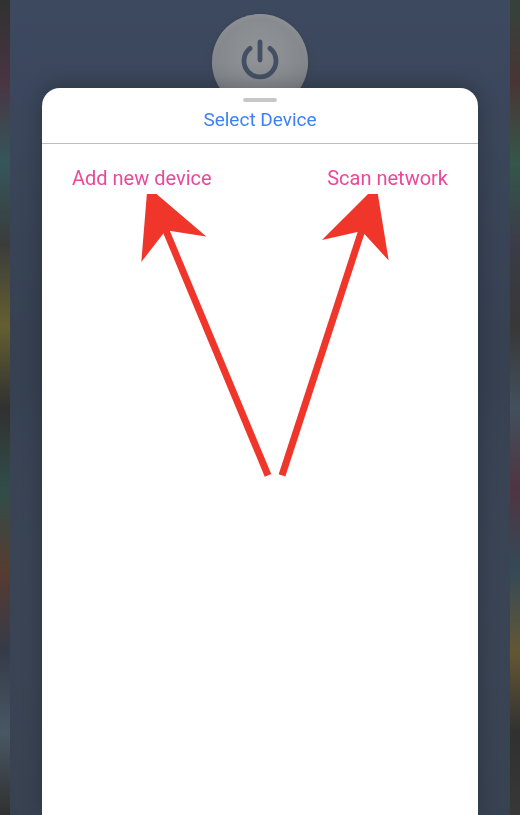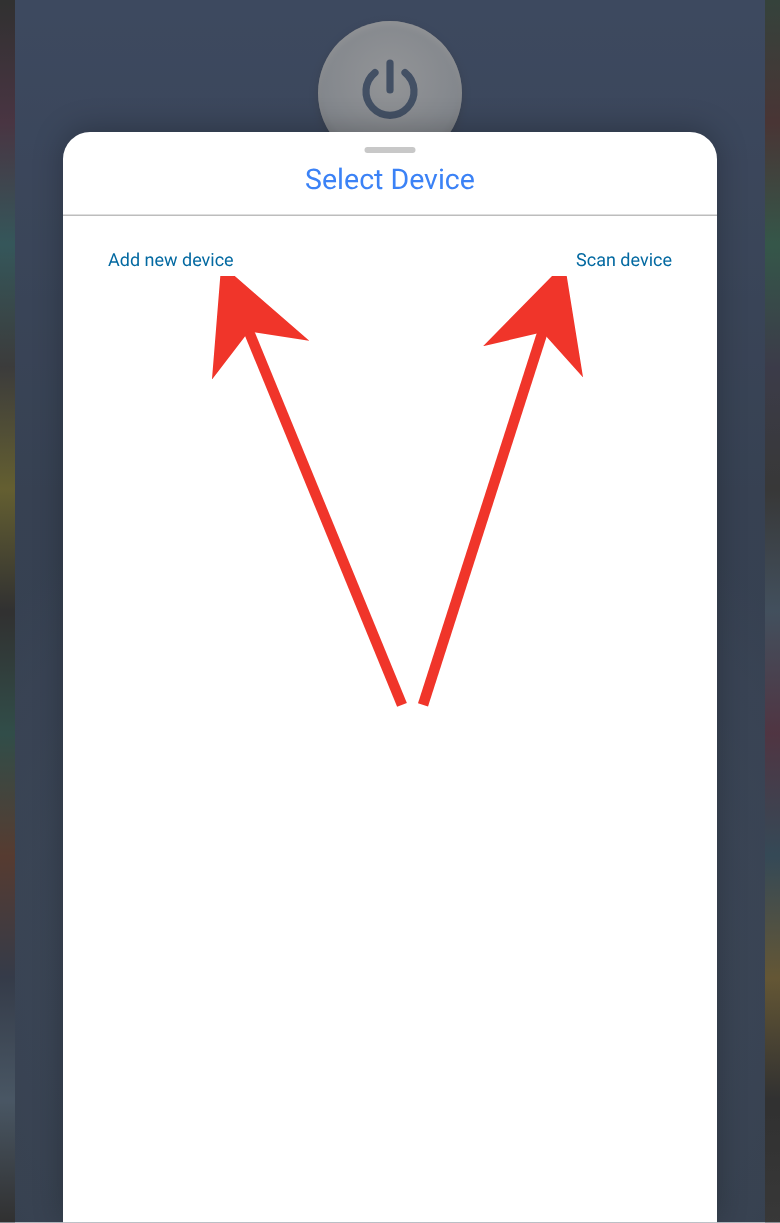--- a/index.html
+++ b/index.html
@@ -91,22 +91,22 @@
       height: 1px;
       background: #bdbdbd;
       width: 100%;
     }
     .actions {
       display: flex;
       justify-content: space-between;
       padding: 18px 28px 0 28px;
     }
     .action-link {
-      font-size: 12px;
-      color: #0369a1;
+      font-size: 20px;
+      color: #ec4899;
       background: none;
       border: none;
       cursor: pointer;
       font-family: inherit;
       padding: 4px 2px;
     }
     .sheet-body {
       flex: 1;
       position: relative;
     }
@@ -136,21 +136,21 @@
 </div>
 
 <div class="scrim"></div>
 
 <div class="sheet">
   <div class="grab-handle"></div>
   <div class="sheet-title">Select Device</div>
   <div class="sheet-divider"></div>
   <div class="actions">
     <button class="action-link">Add new device</button>
-    <button class="action-link">Scan device</button>
+    <button class="action-link">Scan network</button>
   </div>
   <div class="sheet-body">
     <svg class="annotation" viewBox="0 0 436 640" preserveAspectRatio="none">
       <defs>
         <marker id="arrowhead" markerWidth="10" markerHeight="10" refX="6" refY="5" orient="auto">
           <path d="M0,0 L10,5 L0,10 L3,5 Z" fill="#f0352a"></path>
         </marker>
       </defs>
       <line x1="226" y1="290" x2="116" y2="18" stroke="#f0352a" stroke-width="7" marker-end="url(#arrowhead)"></line>
       <line x1="240" y1="290" x2="326" y2="18" stroke="#f0352a" stroke-width="7" marker-end="url(#arrowhead)"></line>

